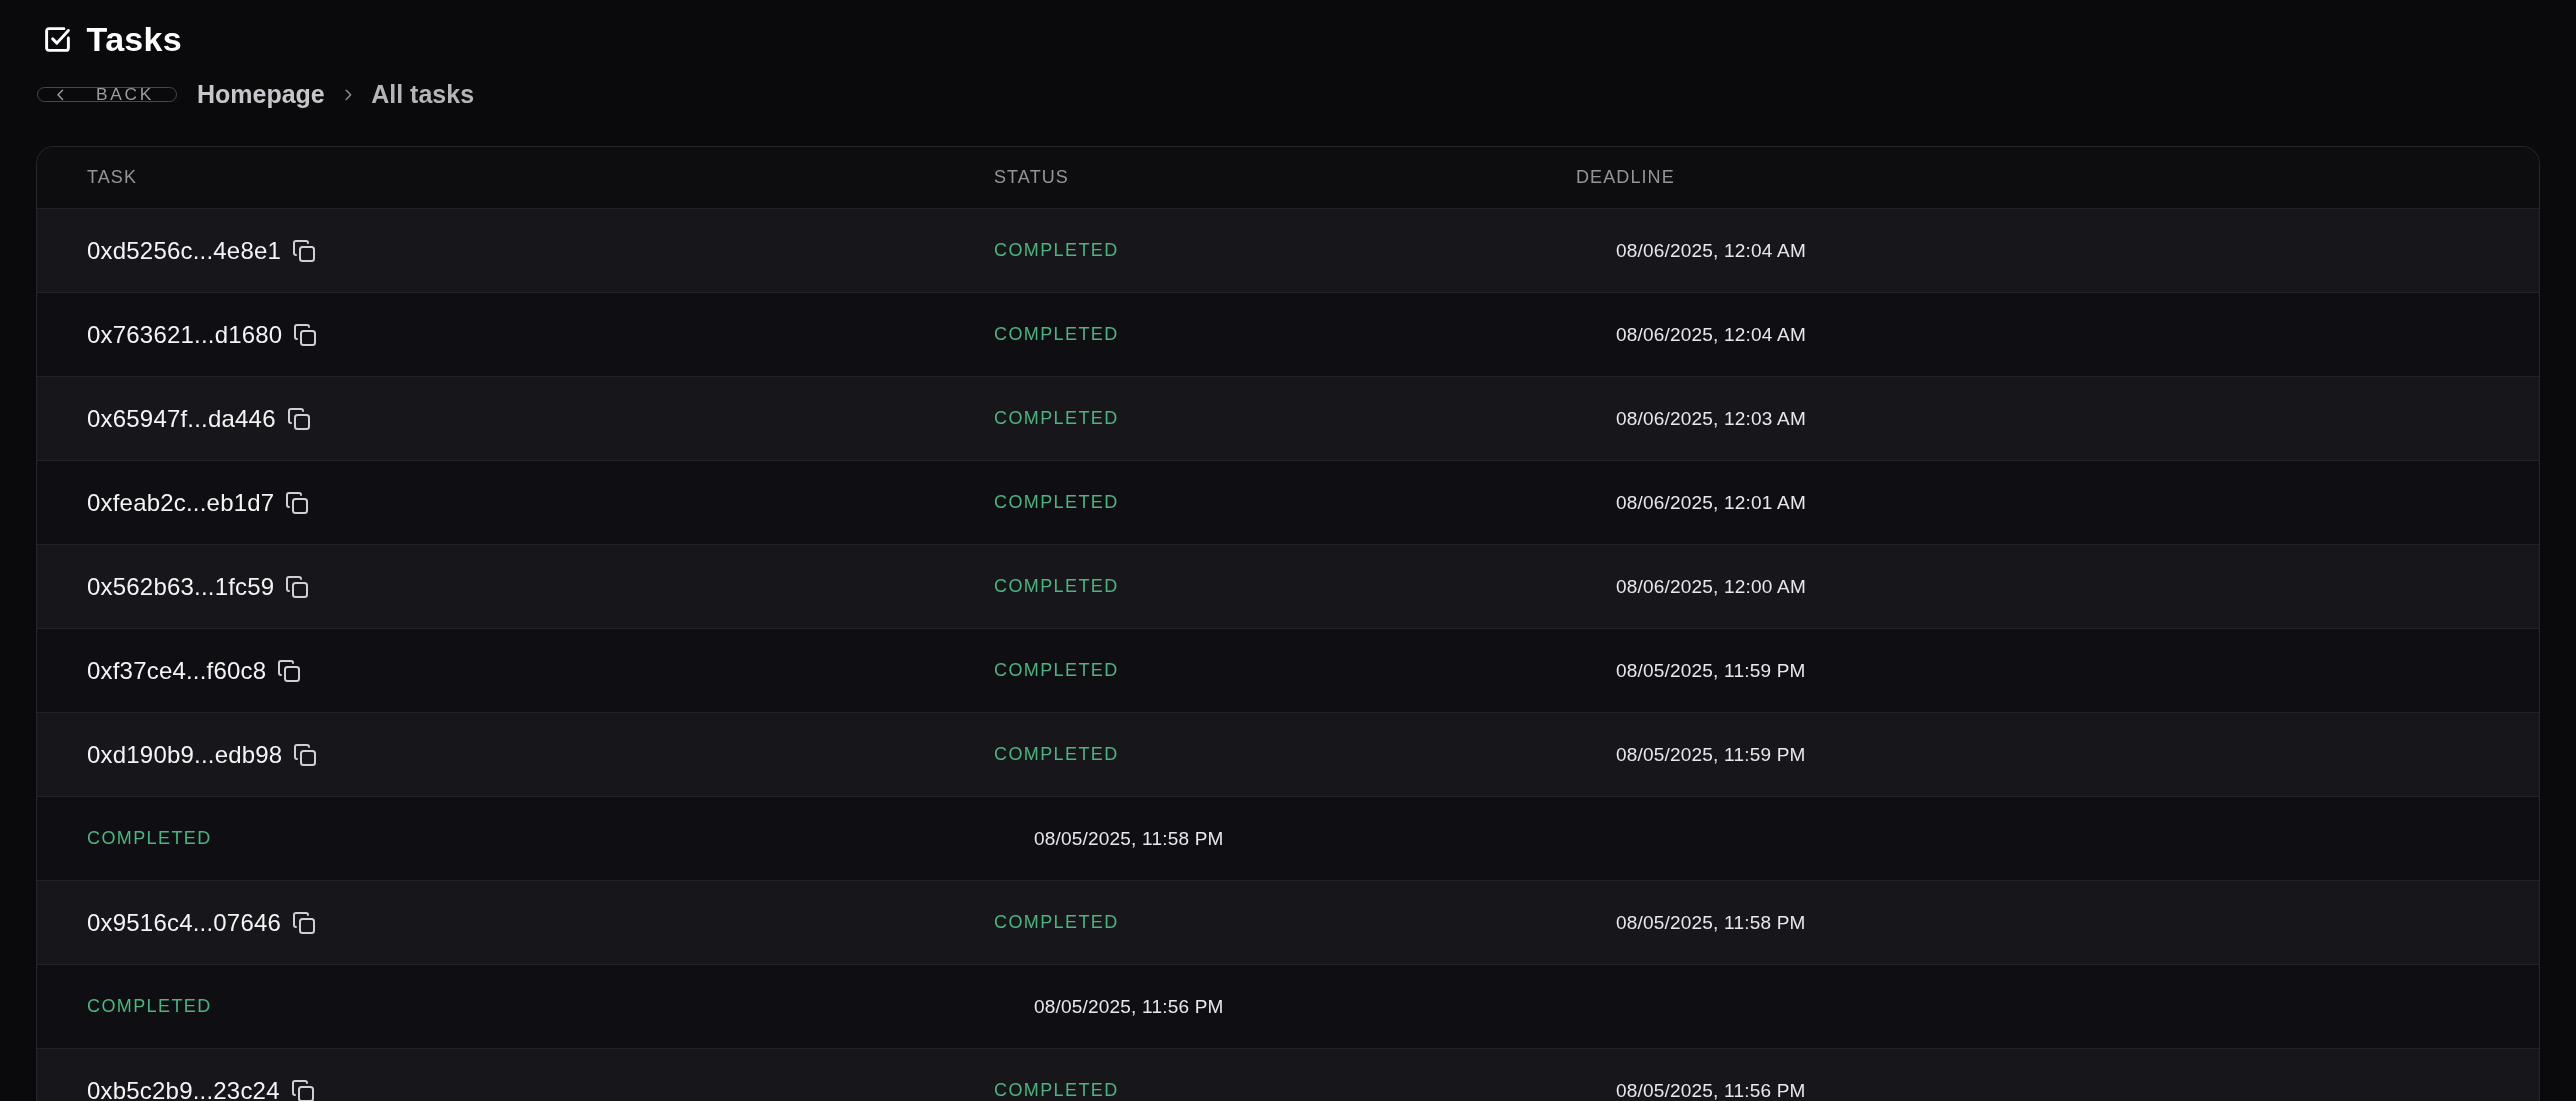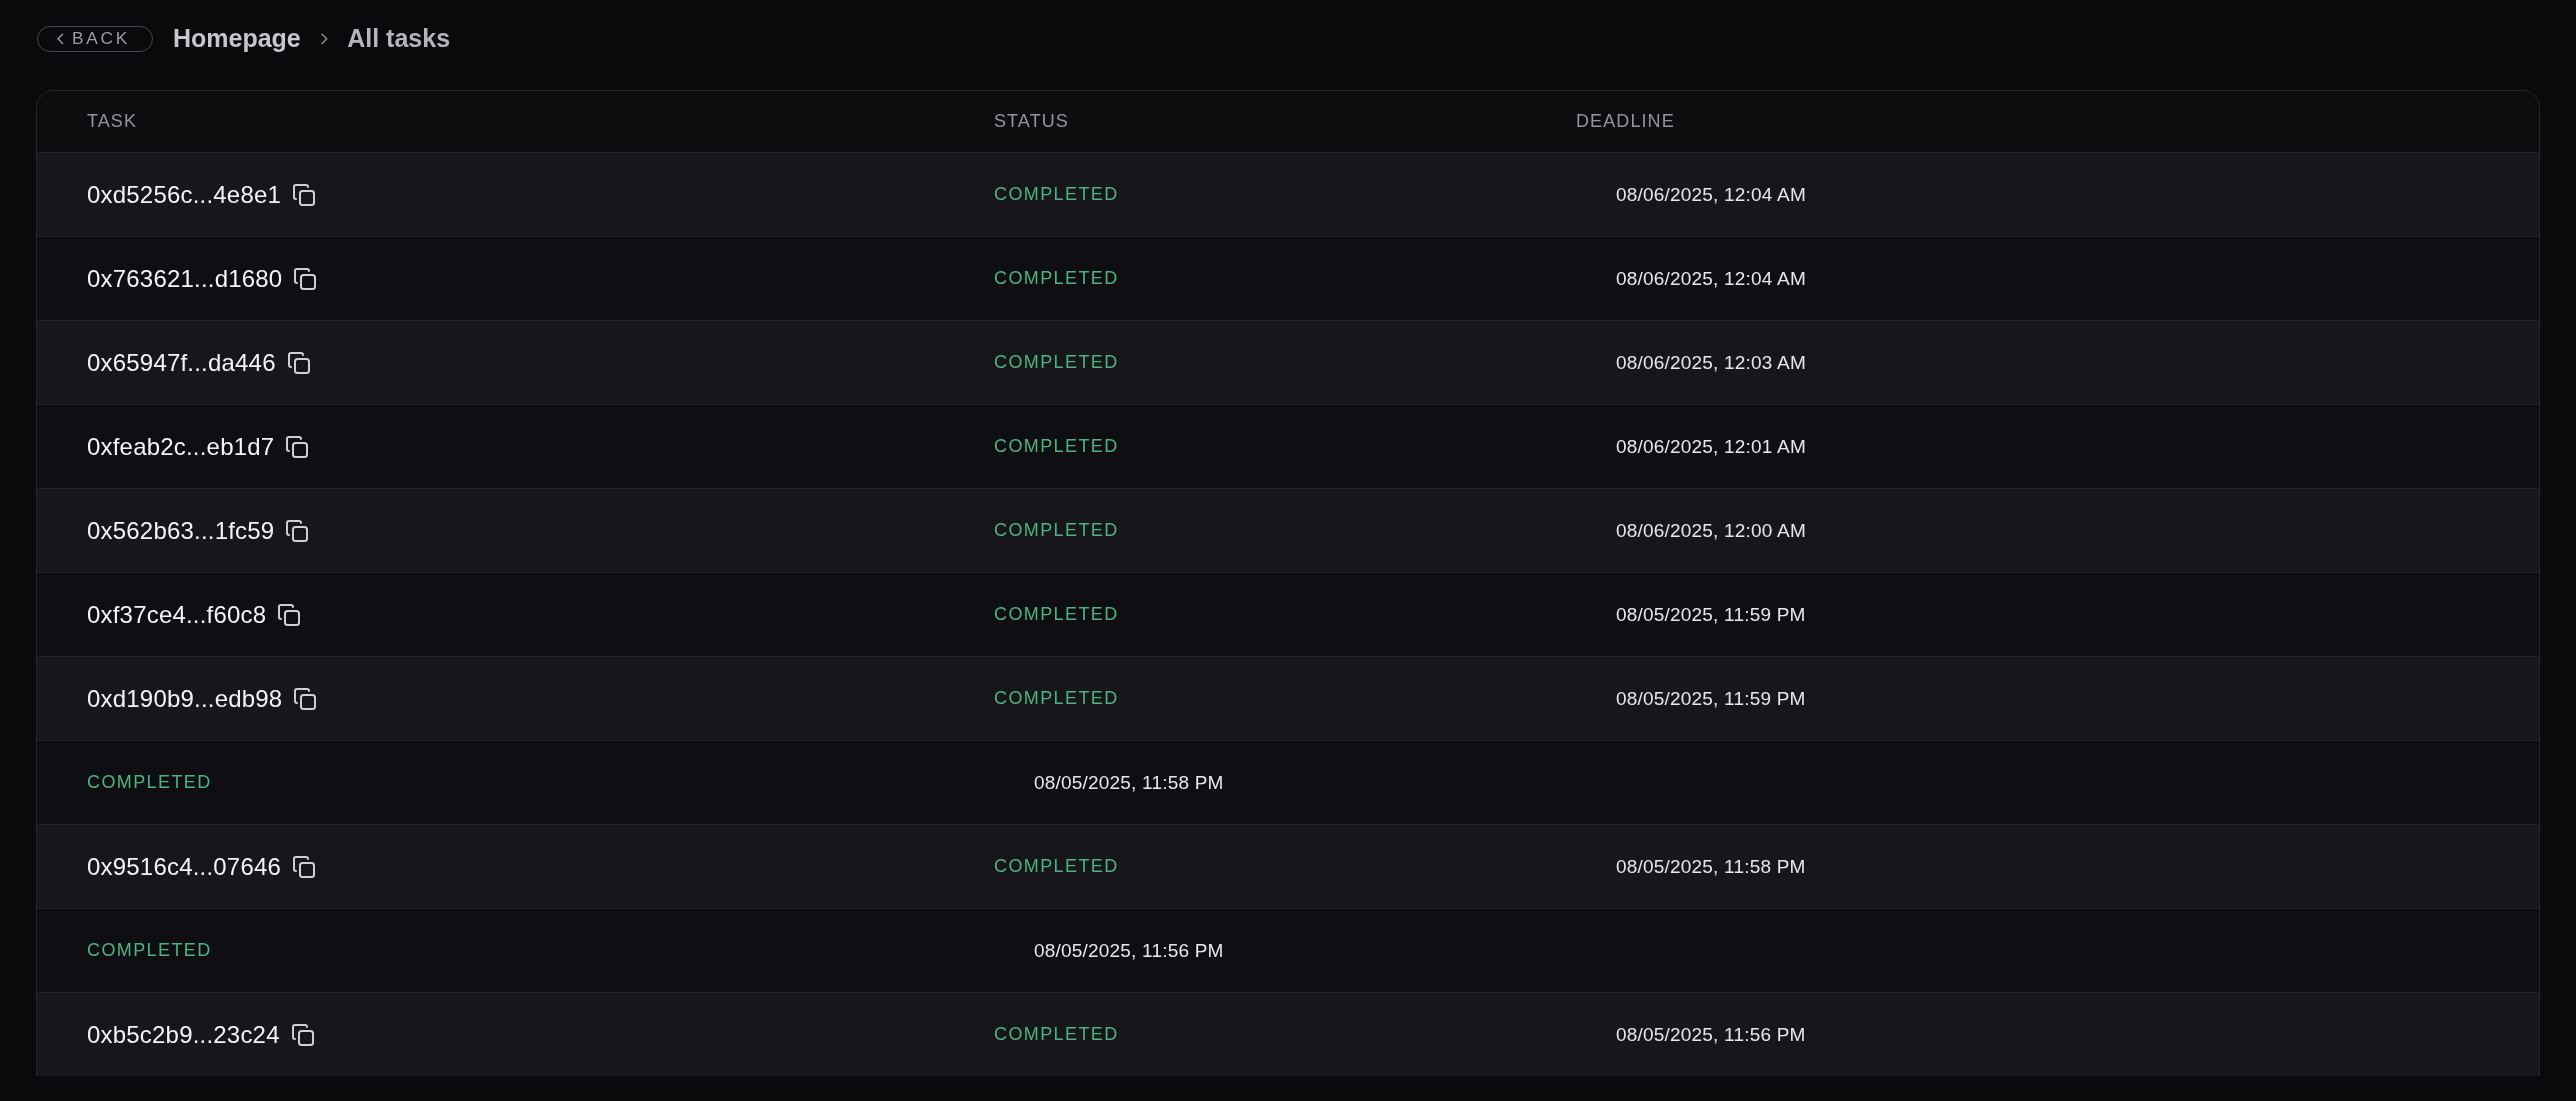--- a/index.html
+++ b/index.html
@@ -31,22 +31,22 @@
   .title-icon{width:29px;height:29px;display:inline-flex;color:#ffffff;}
   .title-icon svg{width:100%;height:100%;}
   h1.page-title{
     color:#ffffff;font-size:34px;font-weight:700;letter-spacing:0.3px;line-height:1;
   }
   .toolbar{
     display:flex;align-items:center;gap:20px;
     margin:22px 0 0 37px;height:33px;
   }
   .back-btn{
-    display:inline-flex;align-items:center;gap:4px;
-    height:26px;padding:0 22px 0 16.4px;
+    display:inline-flex;align-items:center;gap:28px;
+    height:15px;padding:0 22px 0 16.4px;
     background:transparent;border:1.4px solid #46474e;border-radius:911px;
     color:#9b9ca3;font-family:inherit;font-size:17.3px;letter-spacing:2.7px;
     cursor:pointer;
   }
   .back-btn .chev{width:13.7px;height:13.7px;display:inline-flex;}
   .back-btn .chev svg{width:100%;height:100%;}
   .breadcrumb{display:flex;align-items:center;gap:16.4px;}
   .breadcrumb a{
     text-decoration:none;font-size:25px;font-weight:700;cursor:pointer;
   }
@@ -85,20 +85,29 @@
   .status{
     color:var(--green);font-size:18px;font-weight:500;letter-spacing:1.4px;
   }
   .deadline-cell{color:var(--text-date);font-size:19px;letter-spacing:0.2px;margin-left:40px;}
 </style>
 </head>
 <body>
 
 <div class="page">
 
+  <div class="page-header">
+    <span class="title-icon">
+      <svg viewBox="0 0 24 24" fill="none" stroke="currentColor" stroke-width="2.4" stroke-linecap="round" stroke-linejoin="round">
+        <path d="M21 10.7V19a2 2 0 0 1-2 2H5a2 2 0 0 1-2-2V5a2 2 0 0 1 2-2h12.3"></path>
+        <path d="m8 11.5 3.5 3.5L21 4.5"></path>
+      </svg>
+    </span>
+    <h1 class="page-title">Tasks</h1>
+  </div>
 
   <div class="toolbar">
     <button class="back-btn">
       <span class="chev">
         <svg viewBox="0 0 24 24" fill="none" stroke="currentColor" stroke-width="2.6" stroke-linecap="round" stroke-linejoin="round">
           <polyline points="15 4 7 12 15 20"></polyline>
         </svg>
       </span>
       <span>BACK</span>
     </button>

